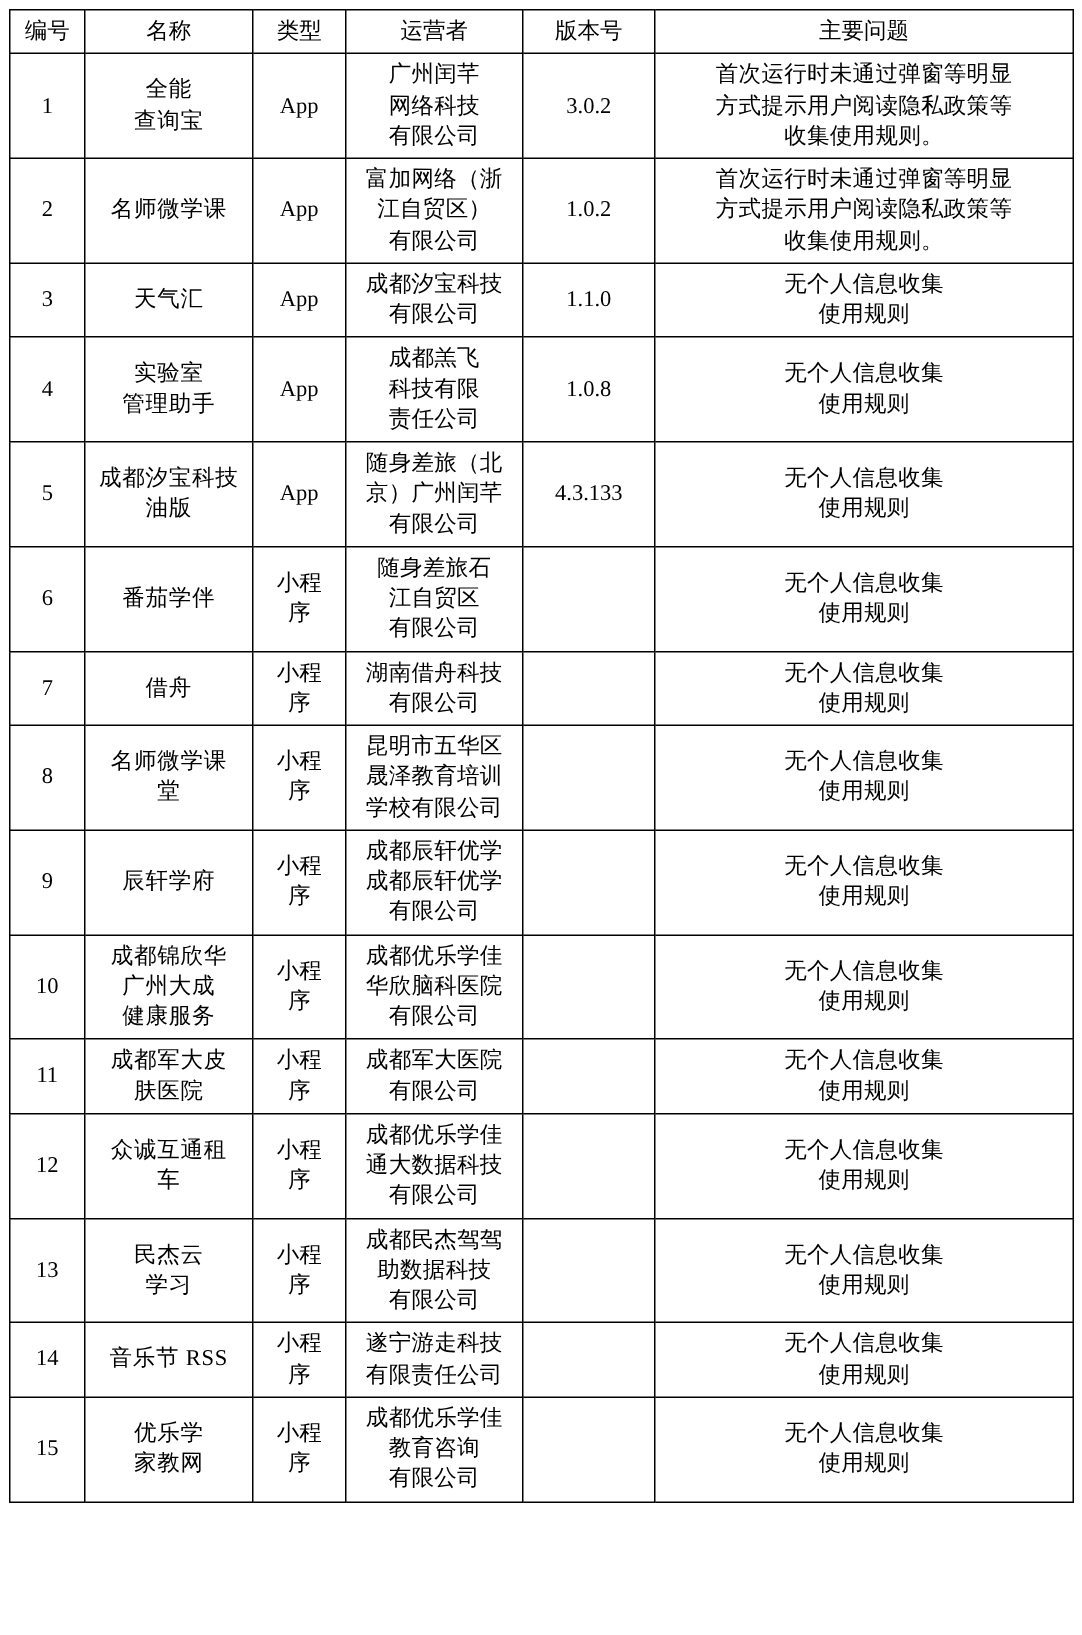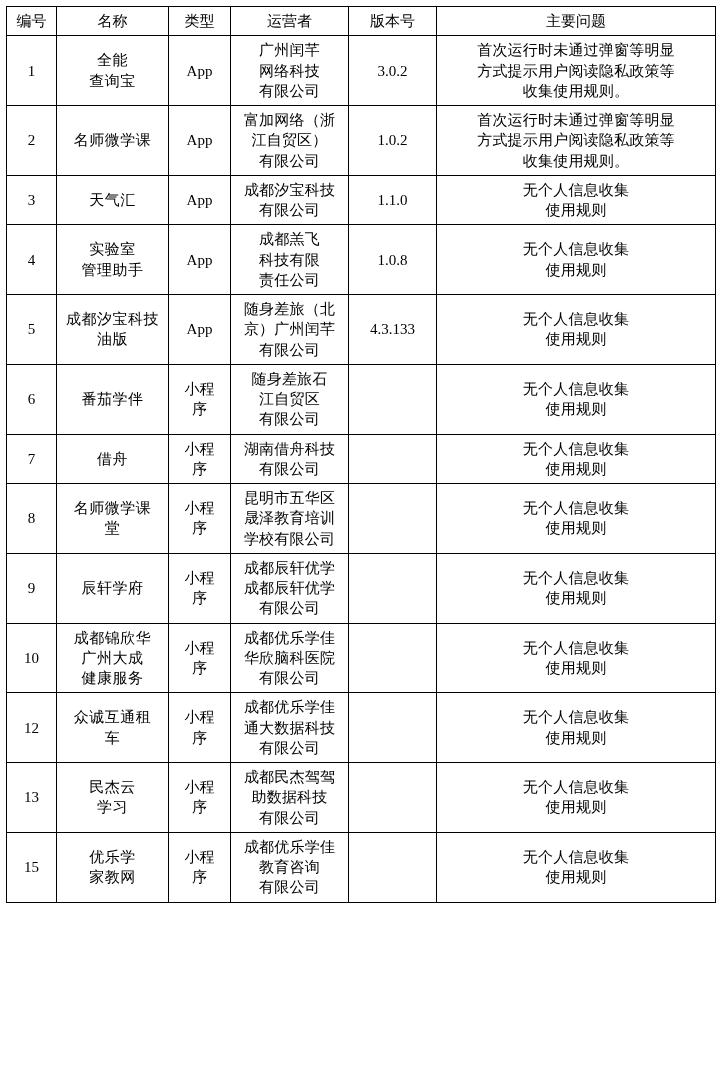--- a/index.html
+++ b/index.html
@@ -319,20 +319,44 @@
           <td class="cell-ver">
             <span class="line"></span>
           </td>
           <td class="cell-issue">
             <span class="line">无个人信息收集</span>
             <span class="line">使用规则</span>
           </td>
         </tr>
         <tr>
           <td class="cell-no">
+            <span class="line">11</span>
+          </td>
+          <td class="cell-name">
+            <span class="line">成都军大皮</span>
+            <span class="line">肤医院</span>
+          </td>
+          <td class="cell-type">
+            <span class="line">小程</span>
+            <span class="line">序</span>
+          </td>
+          <td class="cell-oper">
+            <span class="line">成都军大医院</span>
+            <span class="line">有限公司</span>
+          </td>
+          <td class="cell-ver">
+            <span class="line"></span>
+          </td>
+          <td class="cell-issue">
+            <span class="line">无个人信息收集</span>
+            <span class="line">使用规则</span>
+          </td>
+        </tr>
+        <tr>
+          <td class="cell-no">
             <span class="line">12</span>
           </td>
           <td class="cell-name">
             <span class="line">众诚互通租</span>
             <span class="line">车</span>
           </td>
           <td class="cell-type">
             <span class="line">小程</span>
             <span class="line">序</span>
           </td>
@@ -358,20 +382,43 @@
             <span class="line">学习</span>
           </td>
           <td class="cell-type">
             <span class="line">小程</span>
             <span class="line">序</span>
           </td>
           <td class="cell-oper">
             <span class="line">成都民杰驾驾</span>
             <span class="line">助数据科技</span>
             <span class="line">有限公司</span>
+          </td>
+          <td class="cell-ver">
+            <span class="line"></span>
+          </td>
+          <td class="cell-issue">
+            <span class="line">无个人信息收集</span>
+            <span class="line">使用规则</span>
+          </td>
+        </tr>
+        <tr>
+          <td class="cell-no">
+            <span class="line">14</span>
+          </td>
+          <td class="cell-name">
+            <span class="line">音乐节 RSS</span>
+          </td>
+          <td class="cell-type">
+            <span class="line">小程</span>
+            <span class="line">序</span>
+          </td>
+          <td class="cell-oper">
+            <span class="line">遂宁游走科技</span>
+            <span class="line">有限责任公司</span>
           </td>
           <td class="cell-ver">
             <span class="line"></span>
           </td>
           <td class="cell-issue">
             <span class="line">无个人信息收集</span>
             <span class="line">使用规则</span>
           </td>
         </tr>
         <tr>

